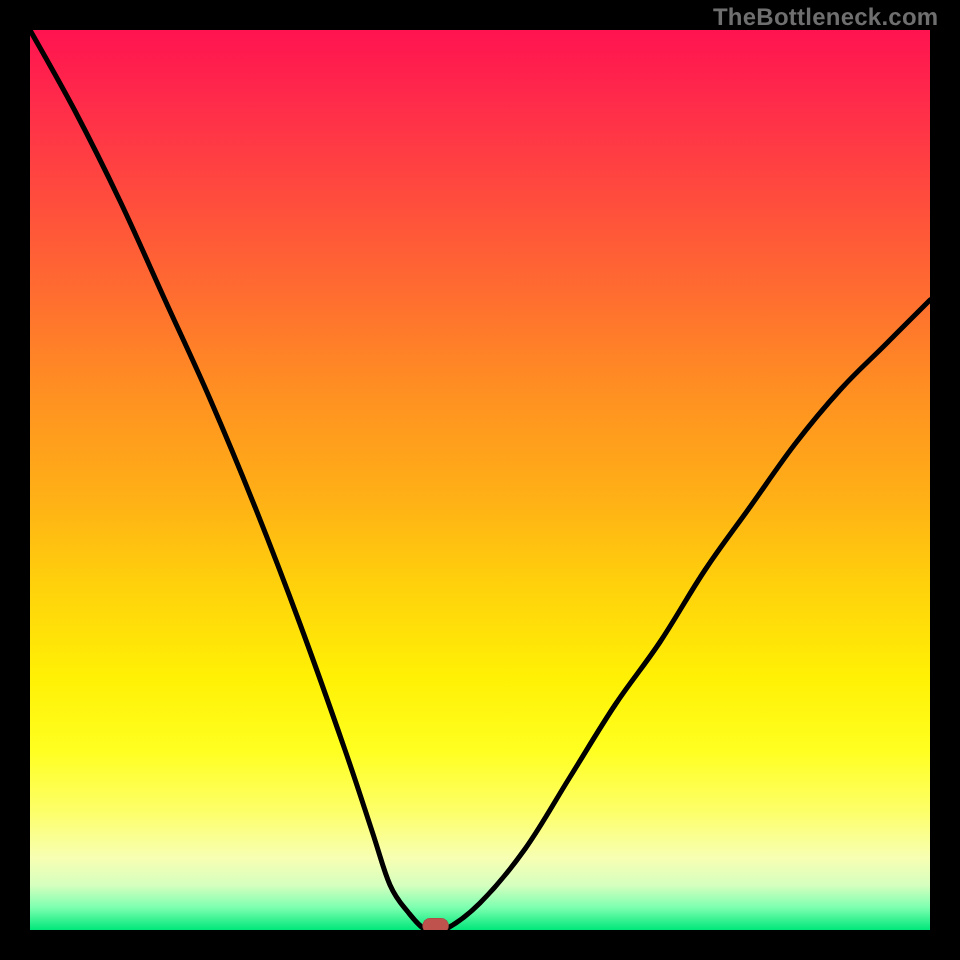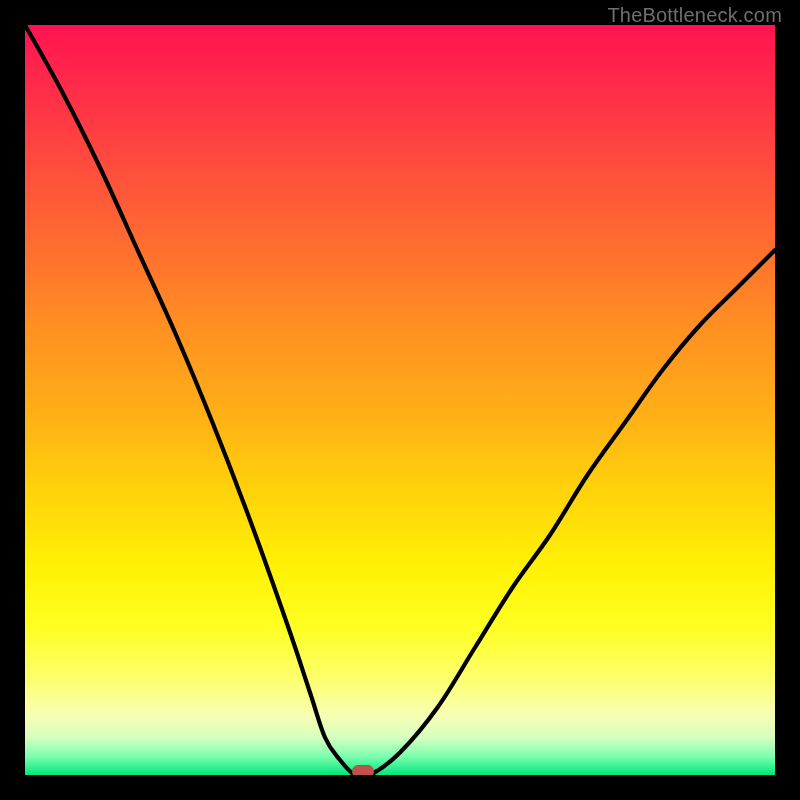--- a/index.html
+++ b/index.html
@@ -18,21 +18,21 @@
     width: 800px;
     height: 800px;
     background: #000;
   }
   .watermark {
     position: absolute;
     top: 4px;
     right: 18px;
     color: #6f6f6f;
     font-size: 20px;
-    font-weight: 400;
+    font-weight: 700;
     letter-spacing: 0.2px;
     user-select: none;
   }
   .plot {
     position: absolute;
     left: 25px;
     top: 25px;
     width: 750px;
     height: 750px;
     overflow: hidden;

